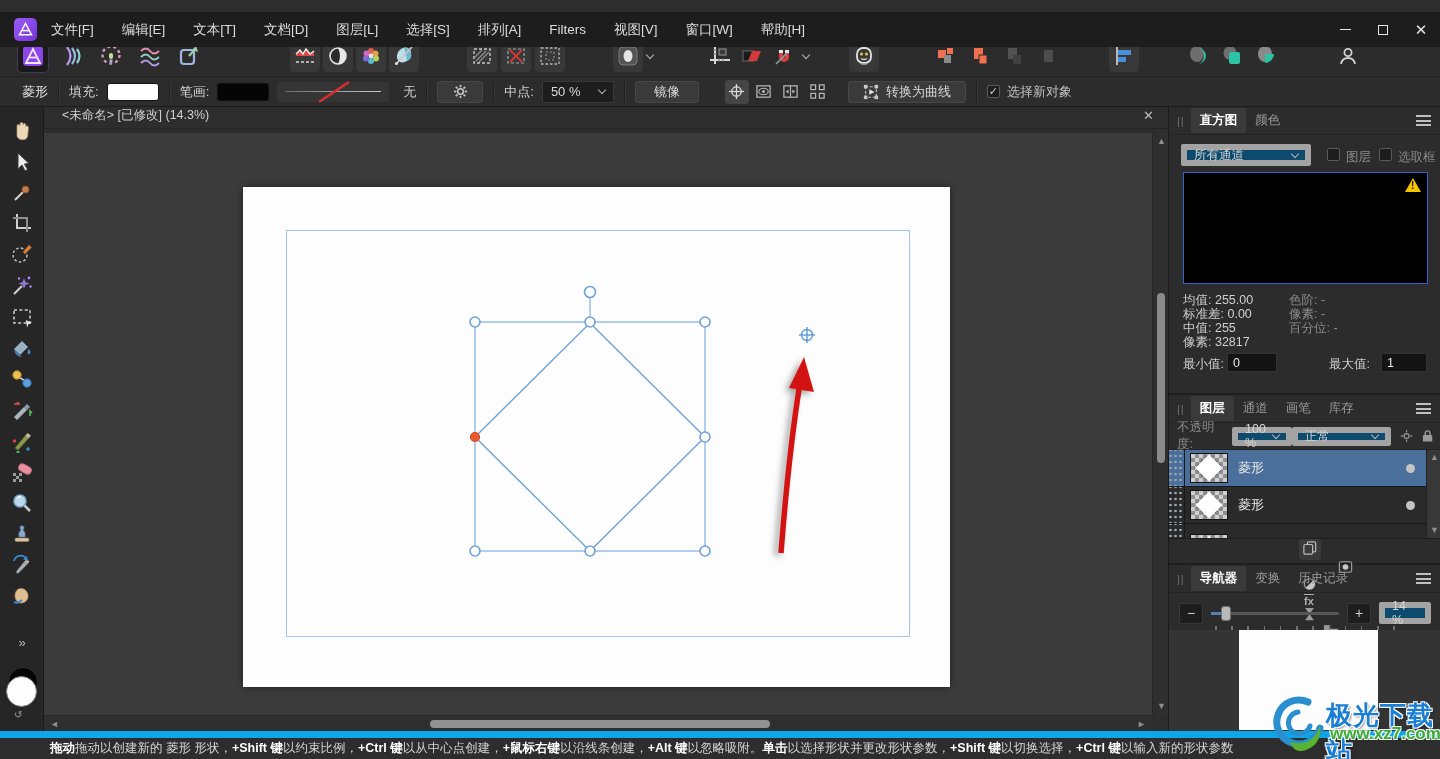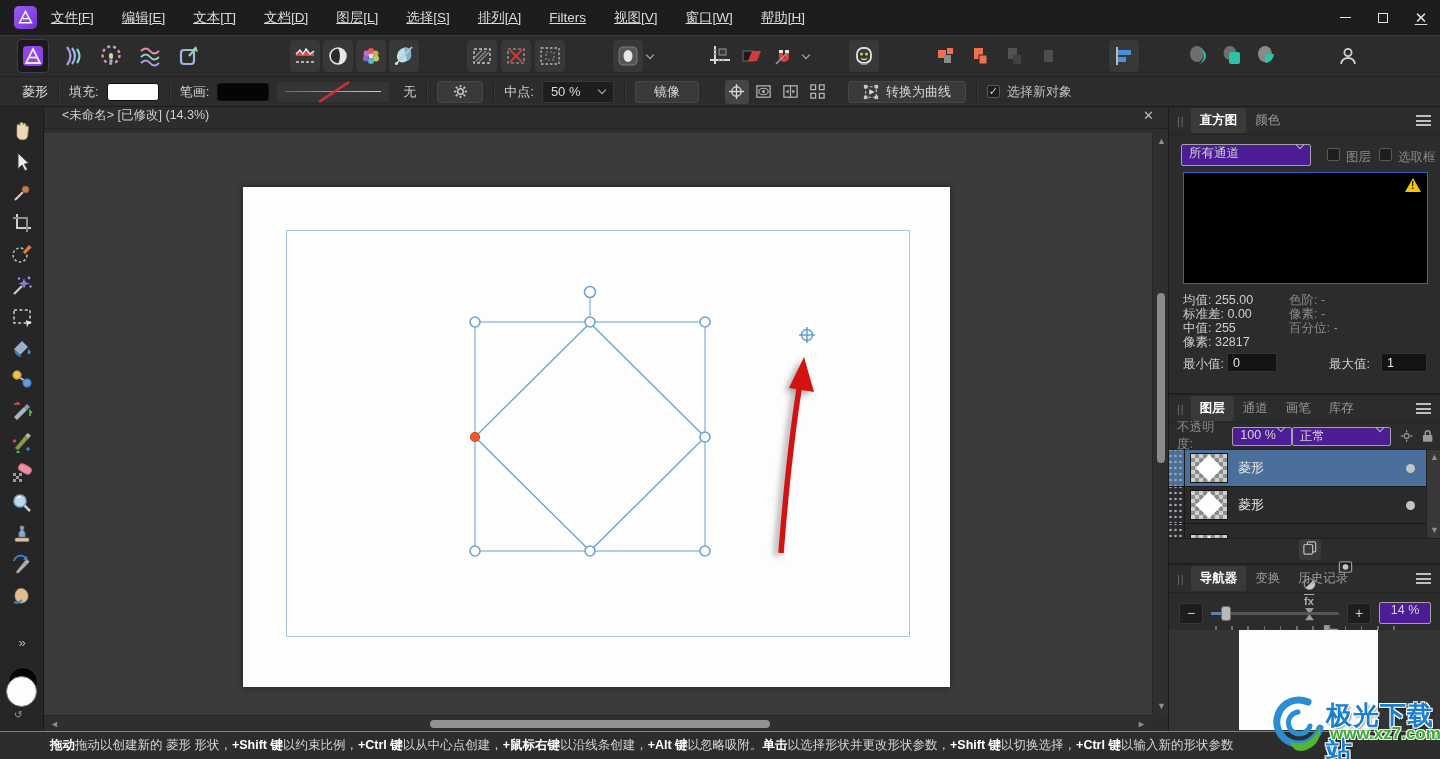--- a/index.html
+++ b/index.html
@@ -1,22 +1,22 @@
 <!DOCTYPE html>
 <html><head>
 <meta charset="utf-8">
 <style>
   * { margin:0; padding:0; box-sizing:border-box; }
   html,body { width:1440px; height:759px; overflow:hidden; background:#2d2d2d;
     font-family:"Liberation Sans","DejaVu Sans",sans-serif; }
   body { position:relative; }
 
   
-  .menubar { position:absolute; left:0; top:0; width:1440px; height:35px; background:#1d1d1d;
-    display:flex; align-items:center; color:#dcdcdc; font-size:13.5px; z-index:30;text-decoration:underline; }
+  .menubar { position:absolute; left:0; top:12px; width:1440px; height:35px; background:#1d1d1d;
+    display:flex; align-items:center; color:#dcdcdc; font-size:13.5px; z-index:30; }
   .applogo { width:23px; height:23px; margin-left:14px; border-radius:5px;
     background:linear-gradient(135deg,#9b5cf6,#7633d6); display:flex; align-items:center; justify-content:center; }
   .menu-item { padding:0 14px; line-height:35px; cursor:default; }
   .wincontrols { margin-left:auto; display:flex; }
   .winbtn { width:38px; height:35px; display:flex; align-items:center; justify-content:center; color:#e6e6e6; }
   .glyph-min { width:11px; height:1.5px; background:#e6e6e6; }
   .glyph-max { width:10px; height:10px; border:1.5px solid #e6e6e6; }
   .glyph-close { font-size:15px; line-height:1; }
 
   
@@ -82,21 +82,21 @@
   
   .rightcol { position:absolute; left:1168px; top:107px; width:272px; height:624px; background:#2c2c2c;
     border-left:1px solid #1a1a1a; color:#cfcfcf; font-size:12.5px; }
   .panel { position:absolute; left:0; width:272px; }
   .phead { height:28px; display:flex; align-items:center; border-bottom:1px solid #242424; }
   .grip { color:#6f6f6f; font-size:11px; margin:0 6px 0 8px; letter-spacing:1px; }
   .ptab { padding:4px 9px; color:#9a9a9a; border-radius:2px; }
   .ptab.active { color:#fff; background:#3a3a3a; font-weight:bold; }
   .burger { margin-left:auto; margin-right:10px; width:15px; }
   .burger div { height:2px; background:#c0c0c0; margin:2.5px 0; }
-  .drop { background:#4c1d95; border:1px solid #a3a3a3; border-radius:2px; display:flex; align-items:flex-start;
+  .drop { background:#0c4a6e; border:6px solid #a3a3a3; border-radius:2px; display:flex; align-items:center;
     padding:0 7px; height:22px; color:#d5d5d5; }
   .drop .chv { margin-left:auto; }
   .dimtxt { color:#8b8b8b; }
 
   .histobox { position:absolute; left:14px; top:65px; width:245px; height:112px; background:#000;
     border:1px solid #2f63c9; }
   .warntri { position:absolute; right:6px; top:5px; width:0; height:0;
     border-left:8px solid transparent; border-right:8px solid transparent; border-bottom:14px solid #f5c400; }
   .warntri::after { content:"!"; position:absolute; left:-2px; top:2px; color:#1a1a00; font-size:10px; font-weight:bold; }
   .statrow { position:absolute; font-size:12.5px; }
@@ -128,21 +128,21 @@
   .navfill { position:absolute; left:0; top:0; height:3px; width:12px; background:#5b82ad; }
   .navhandle { position:absolute; left:10px; top:-6px; width:10px; height:15px; background:#b9b9b9;
     border-radius:3px; border:1px solid #707070; }
   .navticks { display:flex; justify-content:space-between; padding:2px 46px 0 46px; }
   .navticks i { width:1.5px; height:4px; background:#6f6f6f; }
   .navpreview { position:absolute; left:0; top:65px; width:272px; height:101px; background:#343434; overflow:hidden; }
   .navthumb { position:absolute; left:70px; top:0; width:139px; height:100px; background:#fdfdfd; }
 
   
   .statusbar { position:absolute; left:0; top:731px; width:1440px; height:28px; background:#2d2d2d;
-    border-top:1px solid #0ea5e9; display:flex; align-items:center; color:#d4d4d4; font-size:12.5px;
+    border-top:7px solid #0ea5e9; display:flex; align-items:center; color:#d4d4d4; font-size:12.5px;
     padding-left:50px; white-space:nowrap; overflow:hidden; z-index:5; }
   .statusbar .b { color:#ffffff; font-weight:bold; }
 
   
   .watermark { position:absolute; left:1268px; top:690px; width:172px; height:69px; z-index:40; pointer-events:none; }
   .wm-name { position:absolute; left:58px; top:8px; font-size:26px; font-weight:bold; color:#1a7fd4; letter-spacing:1px;
     text-shadow:-1px -1px 0 #fff,1px -1px 0 #fff,-1px 1px 0 #fff,1px 1px 0 #fff, 2px 2px 2px rgba(0,0,0,.4); }
   .wm-url { position:absolute; left:62px; top:34px; font-size:17px; font-weight:bold; color:#3aad35;
     text-shadow:-1px -1px 0 #f2f2f2,1px -1px 0 #f2f2f2,-1px 1px 0 #f2f2f2,1px 1px 0 #f2f2f2; }
   .gripdots { position:absolute; right:2px; bottom:2px; width:10px; height:10px;

